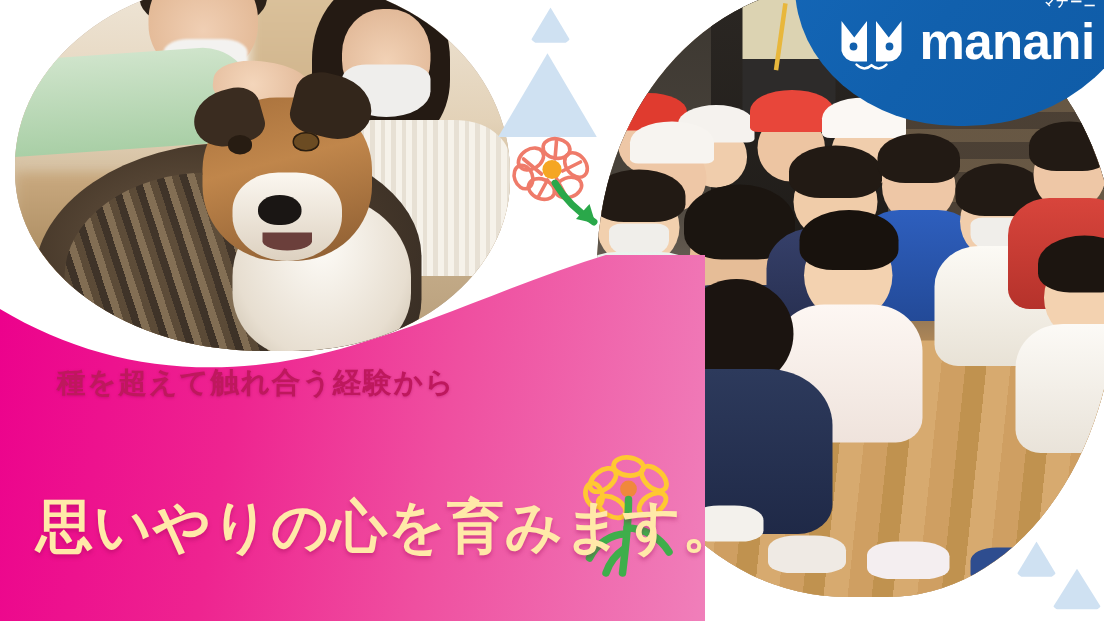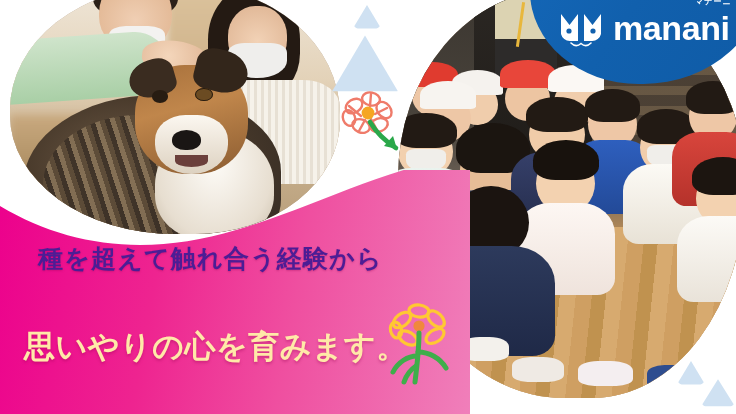--- a/index.html
+++ b/index.html
@@ -201,36 +201,36 @@
   #pink-wave-top{
     position:absolute;left:0;top:170px;width:470px;height:244px;
     background:linear-gradient(100deg,#ec008c 0%,#ee2490 34%,#ef4fa0 62%,#f07fba 100%);
     clip-path:path("M0,36 C70,78 150,86 236,60 C318,36 392,-6 470,-14 L470,244 L0,244 Z");
   }
 
   
   .copy{position:absolute;left:0;top:170px;width:470px;height:244px;}
   #line-1{
     position:absolute;left:38px;top:72px;
-    color:#4c1d95;
-    font-size:25px;letter-spacing:1.2px;font-weight:700;
+    color:#be185d;
+    font-size:19px;letter-spacing:1.2px;font-weight:700;
     text-shadow:0 1px 2px rgba(150,0,80,.35);
     white-space:nowrap;
   }
   #line-2{
     position:absolute;left:24px;top:110px;
     color:#ffe9a8;
     font-size:31px;font-weight:800;letter-spacing:.5px;
     text-shadow:0 2px 3px rgba(150,0,80,.35);
     white-space:nowrap;
   }
   #line-3{
     position:absolute;left:24px;top:156px;
     color:#ffe9a8;
-    font-size:31px;font-weight:800;letter-spacing:.5px;
+    font-size:38px;font-weight:800;letter-spacing:.5px;
     text-shadow:0 2px 3px rgba(150,0,80,.35);
     white-space:nowrap;
   }
 
   
   #flower-coral{position:absolute;left:337px;top:86px;width:72px;height:68px;}
   #flower-yellow{position:absolute;left:386px;top:300px;width:74px;height:86px;}
 
   
   #logo-blob{

